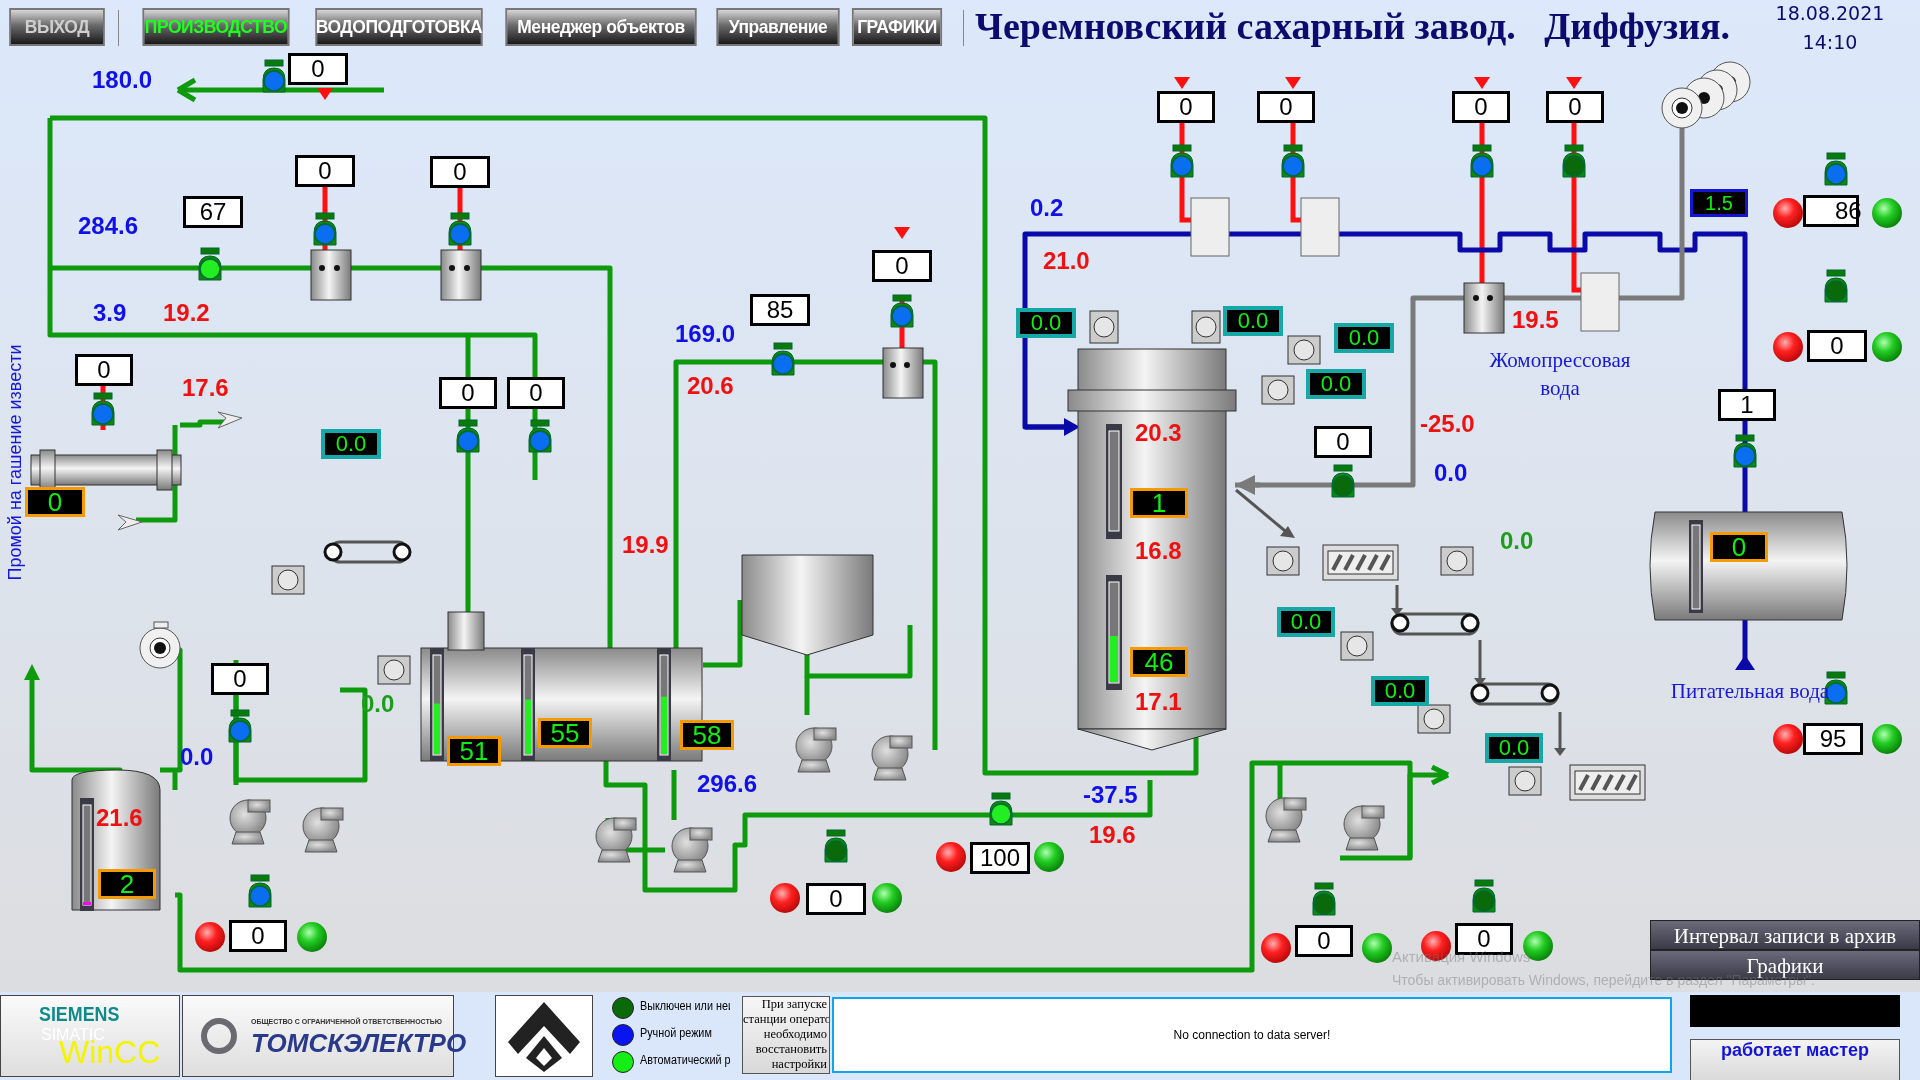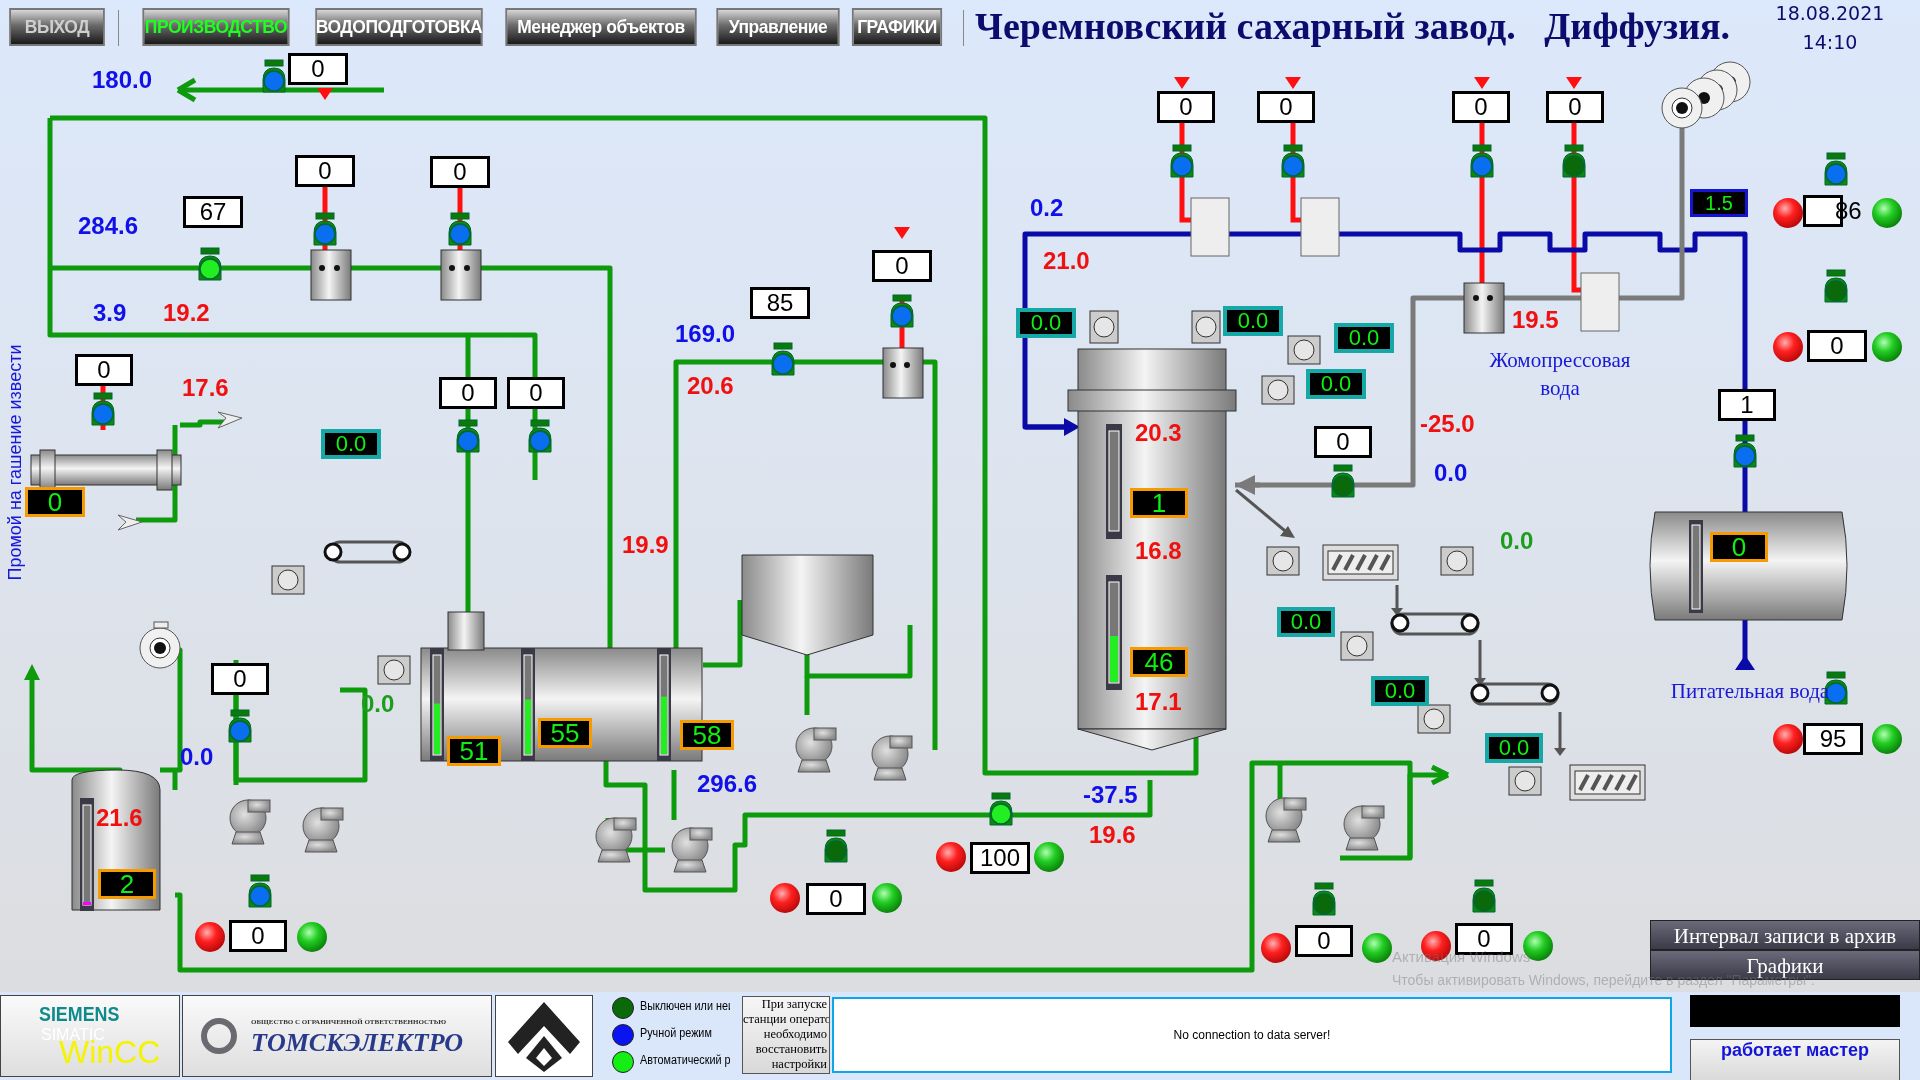--- a/index.html
+++ b/index.html
@@ -505,21 +505,21 @@
 <div class="wbox" style="left:430px;top:156px;width:60px;">0</div>
 <div class="vb" style="left:93px;top:299px;">3.9</div>
 <div class="vr" style="left:163px;top:299px;">19.2</div>
 <div class="wbox" style="left:75px;top:354px;width:58px;">0</div>
 <div class="vr" style="left:182px;top:374px;">17.6</div>
 <div class="obox" style="left:25px;top:487px;width:60px;">0</div>
 <div class="gbox" style="left:321px;top:429px;width:60px;">0.0</div>
 <div class="wbox" style="left:439px;top:377px;width:58px;">0</div>
 <div class="wbox" style="left:507px;top:377px;width:58px;">0</div>
 <div class="vb" style="left:675px;top:320px;">169.0</div>
-<div class="wbox" style="left:750px;top:287px;width:60px;">85</div>
+<div class="wbox" style="left:750px;top:294px;width:60px;">85</div>
 <div class="vr" style="left:687px;top:372px;">20.6</div>
 <div class="wbox" style="left:872px;top:250px;width:60px;">0</div>
 <div class="vr" style="left:622px;top:531px;">19.9</div>
 <div class="obox" style="left:447px;top:720px;width:54px;margin-top:16px;">51</div>
 <div class="obox" style="left:538px;top:718px;width:54px;">55</div>
 <div class="obox" style="left:680px;top:720px;width:54px;">58</div>
 <div class="vg" style="left:361px;top:690px;">0.0</div>
 <div class="vb" style="left:697px;top:770px;">296.6</div>
 <div class="wbox" style="left:211px;top:663px;width:58px;">0</div>
 <div class="vb" style="left:180px;top:743px;">0.0</div>
@@ -547,21 +547,21 @@
 <div class="vg" style="left:1500px;top:527px;">0.0</div>
 <div class="gbox" style="left:1277px;top:607px;width:58px;">0.0</div>
 <div class="gbox" style="left:1371px;top:676px;width:58px;">0.0</div>
 <div class="gbox" style="left:1485px;top:733px;width:58px;">0.0</div>
 <div class="wbox" style="left:1157px;top:91px;width:58px;">0</div>
 <div class="wbox" style="left:1257px;top:91px;width:58px;">0</div>
 <div class="wbox" style="left:1452px;top:91px;width:58px;">0</div>
 <div class="wbox" style="left:1546px;top:91px;width:58px;">0</div>
 <div class="vr" style="left:1512px;top:306px;">19.5</div>
 <div class="bbox" style="left:1690px;top:189px;width:58px;">1.5</div>
-<div class="wbox" style="left:1803px;top:195px;width:40px;padding-left:29px;">86</div>
+<div class="wbox" style="left:1803px;top:195px;width:56px;padding-left:29px;">86</div>
 <div class="wbox" style="left:1807px;top:330px;width:60px;">0</div>
 <div class="wbox" style="left:1718px;top:389px;width:58px;">1</div>
 <div class="obox" style="left:1710px;top:532px;width:58px;">0</div>
 <div class="wbox" style="left:1803px;top:723px;width:60px;">95</div>
 <div class="wbox" style="left:1295px;top:925px;width:58px;">0</div>
 <div class="wbox" style="left:1455px;top:923px;width:58px;">0</div>
 
 <div class="abs" style="left:-95px;top:460px;width:220px;transform:rotate(-90deg);color:#1818d8;font-size:18px;white-space:nowrap;text-align:center;">Промой на гашение извести</div>
 <div class="lbl" style="left:1470px;top:346px;width:180px;">Жомопрессовая вода</div>
 <div class="lbl" style="left:1670px;top:677px;width:160px;">Питательная вода</div>
@@ -585,21 +585,21 @@
 
 <div class="sidebtn" style="top:920px;">Интервал записи в архив</div>
 <div class="sidebtn" style="top:950px;">Графики</div>
 
 <div class="footer"></div>
 <div class="logo" style="left:0;width:180px;">
   <div class="abs" style="left:38px;top:6px;color:#0f8a8a;font-weight:bold;font-size:21px;transform:scaleX(0.85);transform-origin:left;">SIEMENS</div>
   <div class="abs" style="left:40px;top:30px;color:#fff;font-size:16px;">SIMATIC</div>
   <div class="abs" style="left:58px;top:38px;color:#f4f400;font-size:32px;">WinCC</div>
 </div>
-<div class="logo" style="left:182px;width:310px;font-family:Liberation Serif, serif;">
+<div class="logo" style="left:182px;width:272px;">
   <div class="abs" style="left:18px;top:22px;width:36px;height:36px;border-radius:50%;border:6px solid #6a6a70;box-sizing:border-box;"></div>
   <div class="abs" style="left:68px;top:22px;font-size:7px;font-weight:bold;color:#333;">ОБЩЕСТВО С ОГРАНИЧЕННОЙ ОТВЕТСТВЕННОСТЬЮ</div>
   <div class="abs" style="left:68px;top:32px;font-size:26px;font-weight:bold;color:#2a3a8a;font-style:italic;">ТОМСКЭЛЕКТРО</div>
 </div>
 <div class="logo" style="left:495px;width:98px;background:#fff;">
   <svg width="96" height="80">
       <path d="M48,6 L84,46 L74,58 L48,30 L22,58 L12,46 Z" fill="#222"></path>
       <path d="M48,40 L66,62 L48,76 L30,62 Z" fill="#222"></path>
       <path d="M48,52 L56,62 L48,70 L40,62Z" fill="#fff"></path>
     </svg>

